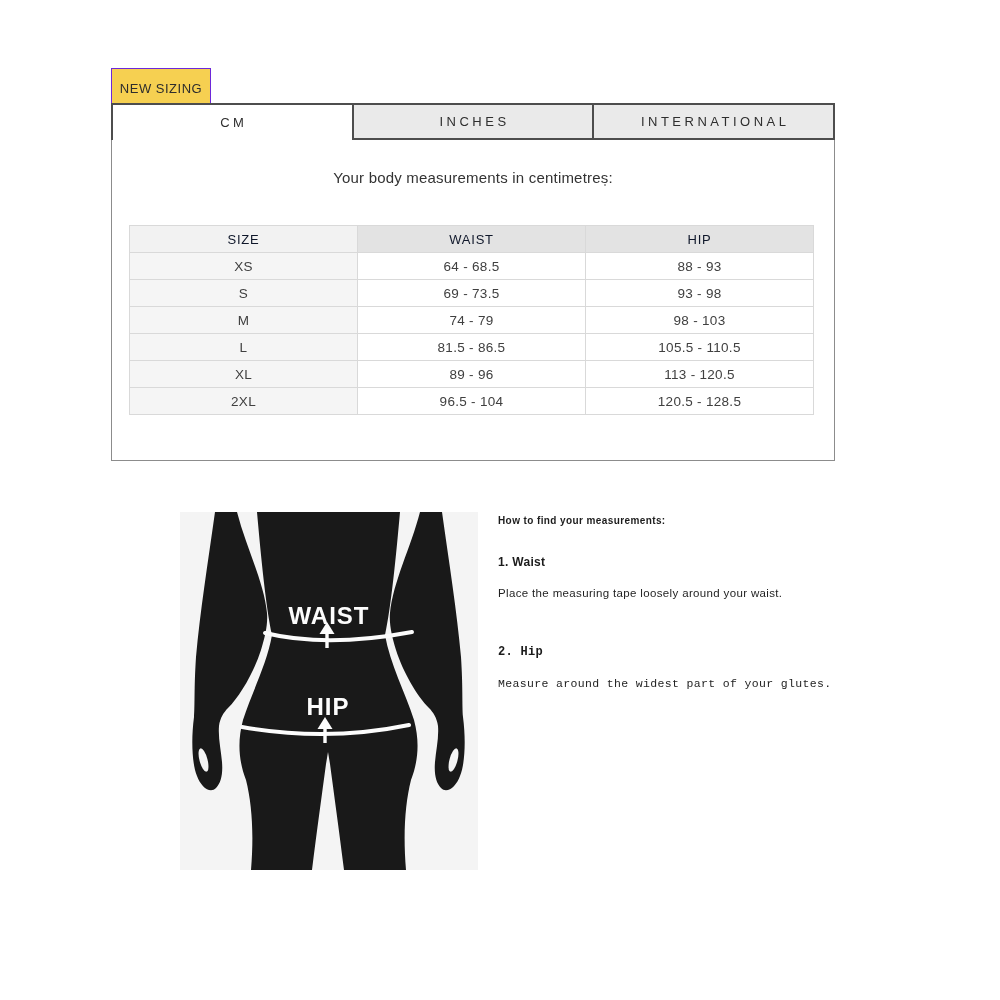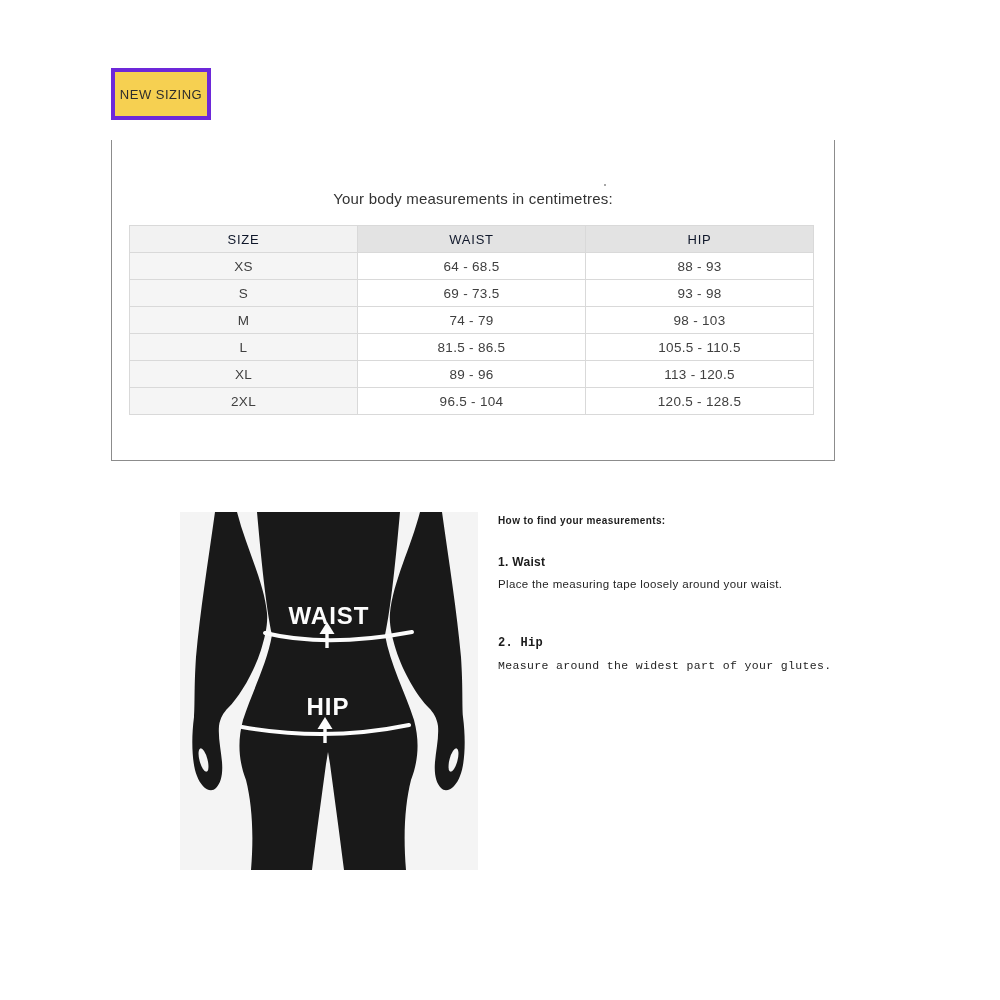--- a/index.html
+++ b/index.html
@@ -4,22 +4,22 @@
 <style>
   * { margin:0; padding:0; box-sizing:border-box; }
   html,body { background:#fff; }
   #canvas {
     position:relative; width:1000px; height:1000px; background:#ffffff;
     font-family:"Liberation Sans", sans-serif; color:#3a3a3a; overflow:hidden;
   }
 
   
   .badge {
-    position:absolute; left:111px; top:68px; width:100px; height:52px;
-    background:#f6d051; border:4px solid #6d28d9;
+    position:absolute; left:111px; top:68px; width:100px; height:41px;
+    background:#f6d051; border:1px solid #6d28d9;
     display:flex; align-items:center; justify-content:center;
     font-size:13px; letter-spacing:0.5px; color:#2d2d2d;
   }
 
   
   .tabbar {
     position:absolute; left:111px; top:103px; width:724px; height:37px;
     display:flex; border:2px solid #4d4d4d; border-bottom:none; background:#fff;
   }
   .tab {
@@ -30,21 +30,21 @@
   .tab + .tab { border-left:2px solid #4d4d4d; }
   .tab.inactive { background:#eaeaea; border-bottom:2px solid #4d4d4d; }
   .tab.active { background:#ffffff; }
 
   
   .panel {
     position:absolute; left:111px; top:140px; width:724px; height:321px;
     background:#fff; border:1px solid #8c8c8c; border-top:none;
   }
   .panel-heading {
-    padding-top:50px; text-align:center;
+    padding-top:29px; text-align:center;
     font-size:15px; letter-spacing:0.2px; color:#333333;
   }
   .heading-dot {
     position:absolute; left:492px; top:44px; width:2px; height:2px;
     background:#8a8a8a; border-radius:50%;
   }
 
   
   table.size-table {
     position:absolute; left:17px; top:85px; width:685px;
@@ -64,31 +64,42 @@
 
   
   .figure-block { position:absolute; left:180px; top:512px; width:298px; height:358px; }
 
   
   .instructions { position:absolute; left:498px; top:513px; width:372px; color:#1c1c1c; }
   .inst-heading { font-size:10px; font-weight:700; letter-spacing:0.4px; line-height:16px; }
   .inst-item { margin-top:27px; }
   .inst-item.second { margin-top:45px;font-family:Liberation Mono, monospace; }
   .inst-title { font-size:12px; font-weight:700; letter-spacing:0.3px; line-height:13px; }
-  .inst-text { font-size:11.5px; letter-spacing:0.35px; line-height:15px; margin-top:8px; color:#1f1f1f; }
+  .inst-text { font-size:11.5px; letter-spacing:0.35px; line-height:15px; margin-top:17px; color:#1f1f1f; }
 </style>
 </head>
 <body>
 
 <div id="canvas">
 
   <div class="badge">
     <span>NEW SIZING</span>
   </div>
 
+  <div class="tabbar">
+    <div class="tab active">
+      <span>CM</span>
+    </div>
+    <div class="tab inactive">
+      <span>INCHES</span>
+    </div>
+    <div class="tab inactive">
+      <span>INTERNATIONAL</span>
+    </div>
+  </div>
 
   <div class="panel">
     <div class="panel-heading">Your body measurements in centimetres:</div>
     <div class="heading-dot"></div>
 
     <table class="size-table">
       <thead>
         <tr>
           <th class="size-col">SIZE</th>
           <th>WAIST</th>

